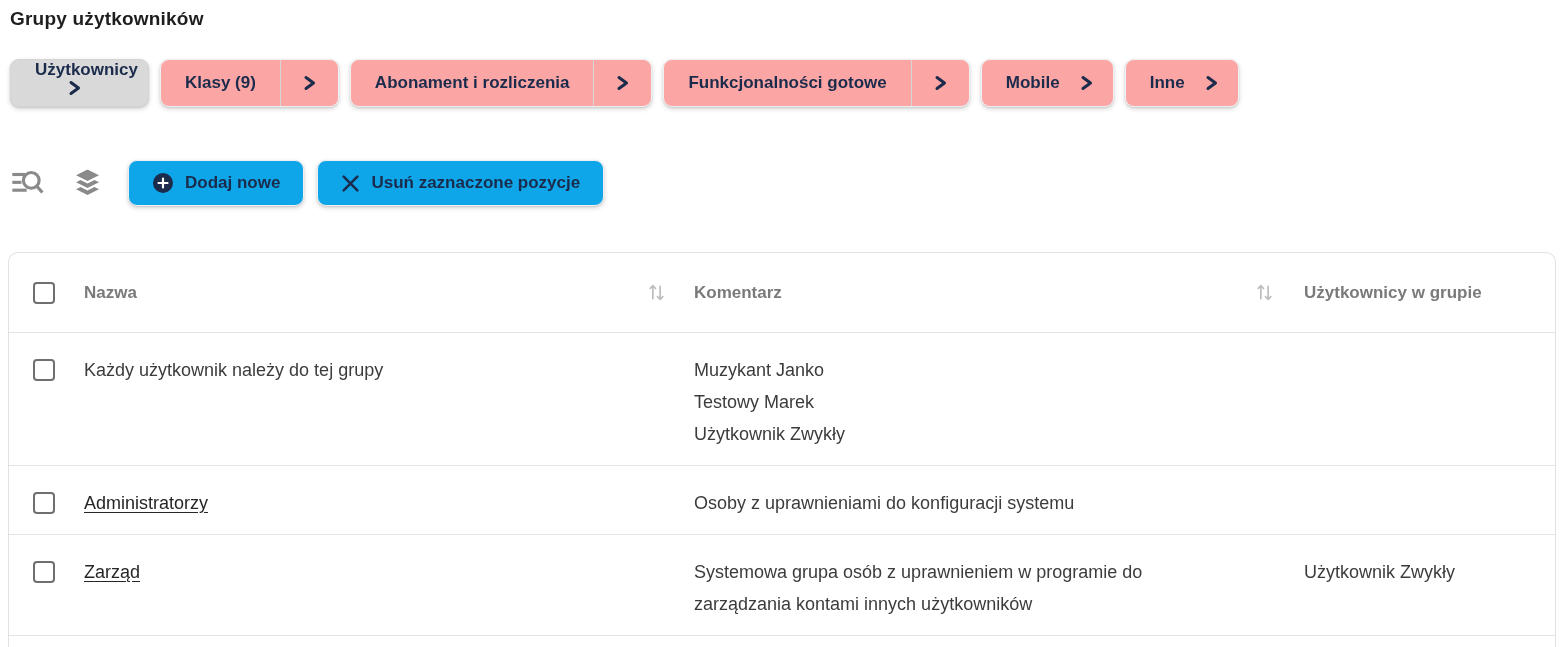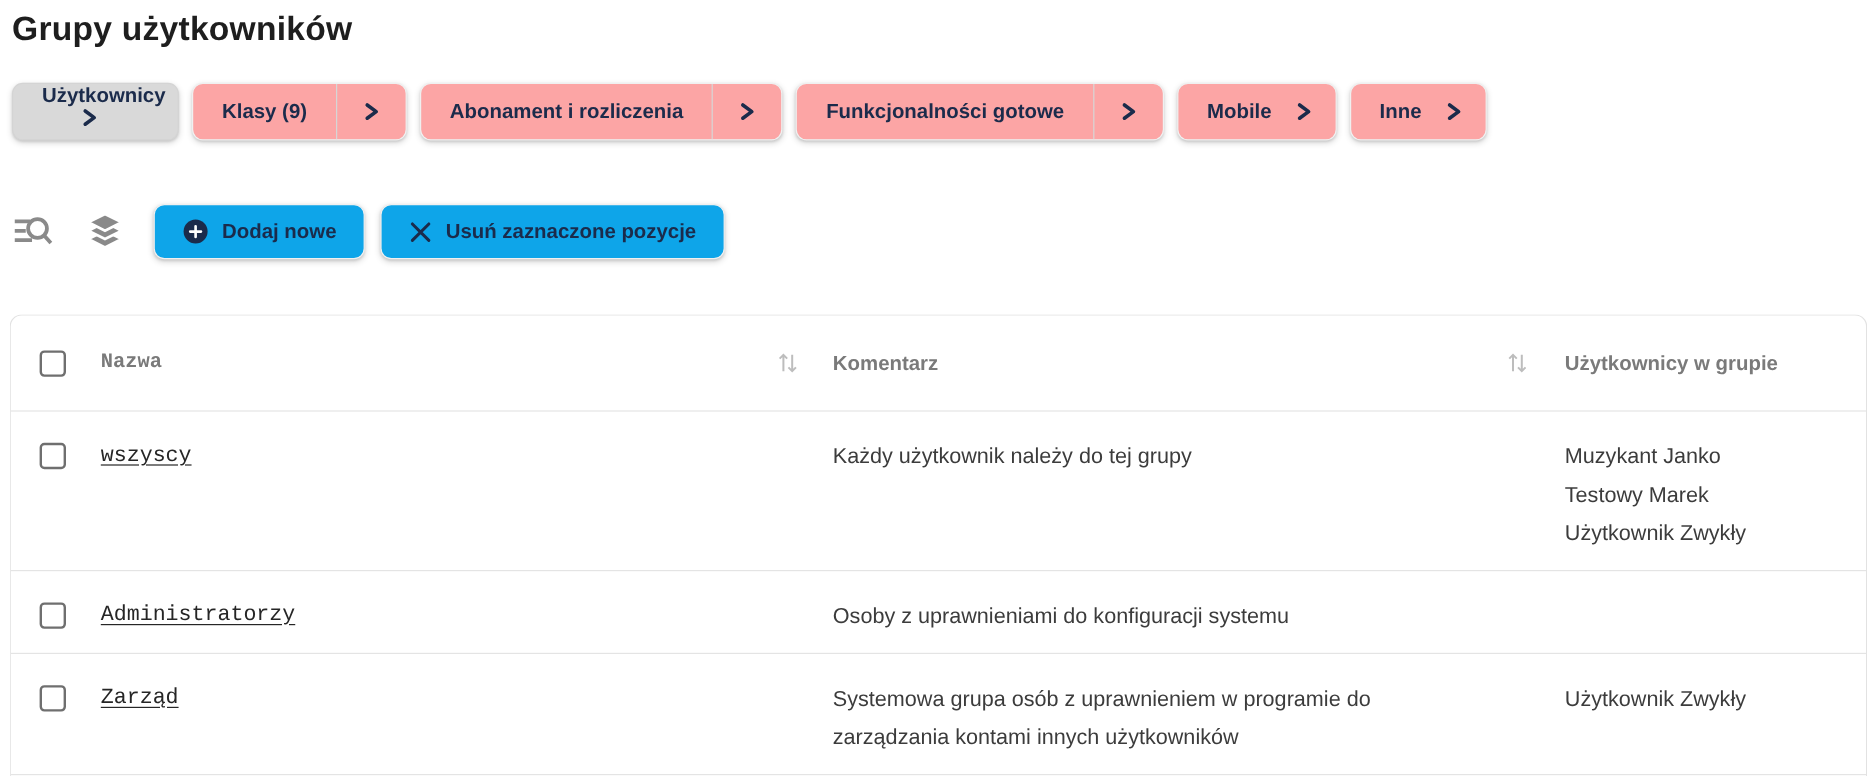--- a/index.html
+++ b/index.html
@@ -9,21 +9,21 @@
     background: #ffffff;
     font-family: "Liberation Sans", sans-serif;
     -webkit-font-smoothing: antialiased;
   }
   .page { position: relative; width: 1560px; height: 647px; }
 
   
   .page-title {
     margin: 0;
     padding: 8px 0 0 10px;
-    font-size: 28px;
+    font-size: 19px;
     font-weight: 700;
     color: #1e1e1e;
     letter-spacing: 0.2px;
   }
 
   
   .tabs {
     display: flex;
     align-items: flex-start;
     gap: 11px;
@@ -120,21 +120,20 @@
     align-items: center;
     flex: none;
   }
   .cell-name {
     width: 610px;
     flex: none;
     display: flex;
     align-items: center;
     justify-content: space-between;
     padding-right: 26px;
-    font-family: Liberation Mono, monospace;
   }
   .cell-comment {
     width: 610px;
     flex: none;
     display: flex;
     align-items: center;
     justify-content: space-between;
     padding-right: 28px;
   }
   .cell-users { flex: 1; padding-right: 20px; }
@@ -314,23 +313,20 @@
       <div class="cell cell-users">
         <span class="th-label">Użytkownicy w grupie</span>
       </div>
     </div>
 
     <div id="tbody">
         <div class="trow">
         <div class="cell cell-check">
           <span class="checkbox"></span>
         </div>
-        <div class="cell cell-name">
-          <a class="row-link">wszyscy</a>
-        </div>
         <div class="cell cell-comment">
           <div class="comment-text">Każdy użytkownik należy do tej grupy</div>
         </div>
         <div class="cell cell-users">
             <div class="user-line">Muzykant Janko</div>
             <div class="user-line">Testowy Marek</div>
             <div class="user-line">Użytkownik Zwykły</div>
           </div>
       </div>
         <div class="trow">

